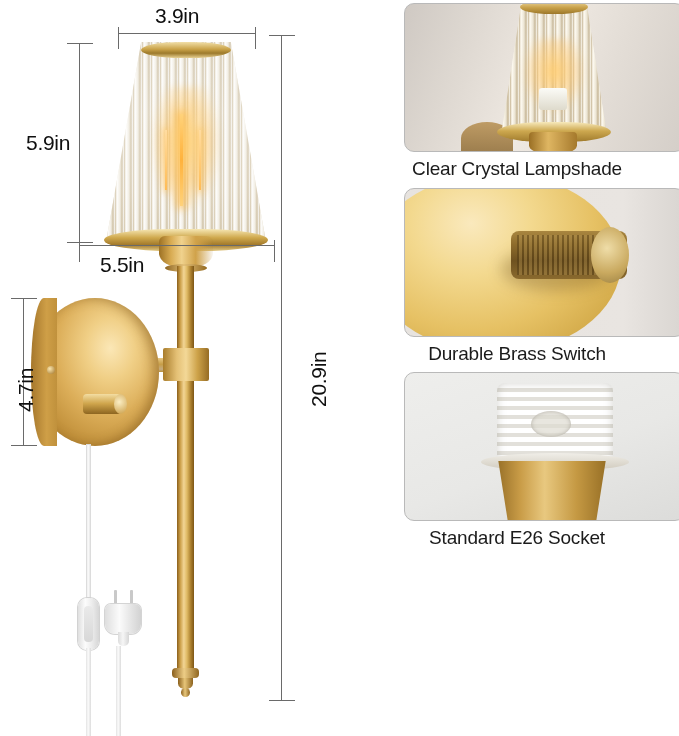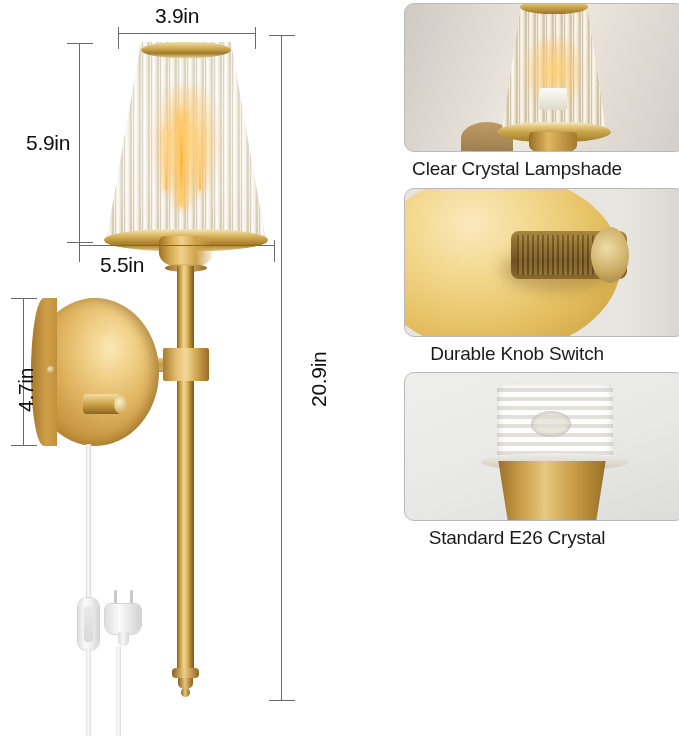--- a/index.html
+++ b/index.html
@@ -285,27 +285,27 @@
   </div>
 
   <div class="feature" style="top:188px;">
     <div class="photo" id="ph2">
       <div class="disc"></div>
       <div class="shadow"></div>
       <div class="knob"></div>
       <div class="knurl"></div>
       <div class="kcap"></div>
     </div>
-    <div class="caption">Durable Knob Switch</div>
+    <div class="caption">Durable Brass Switch</div>
   </div>
 
   <div class="feature" style="top:372px;">
     <div class="photo" id="ph3">
       <div class="thread">
         <div class="stamp"></div>
       </div>
       <div class="collar"></div>
       <div class="brass"></div>
     </div>
-    <div class="caption">Standard E26 Crystal</div>
+    <div class="caption">Standard E26 Socket</div>
   </div>
 
 </div>
 
 </body></html>

